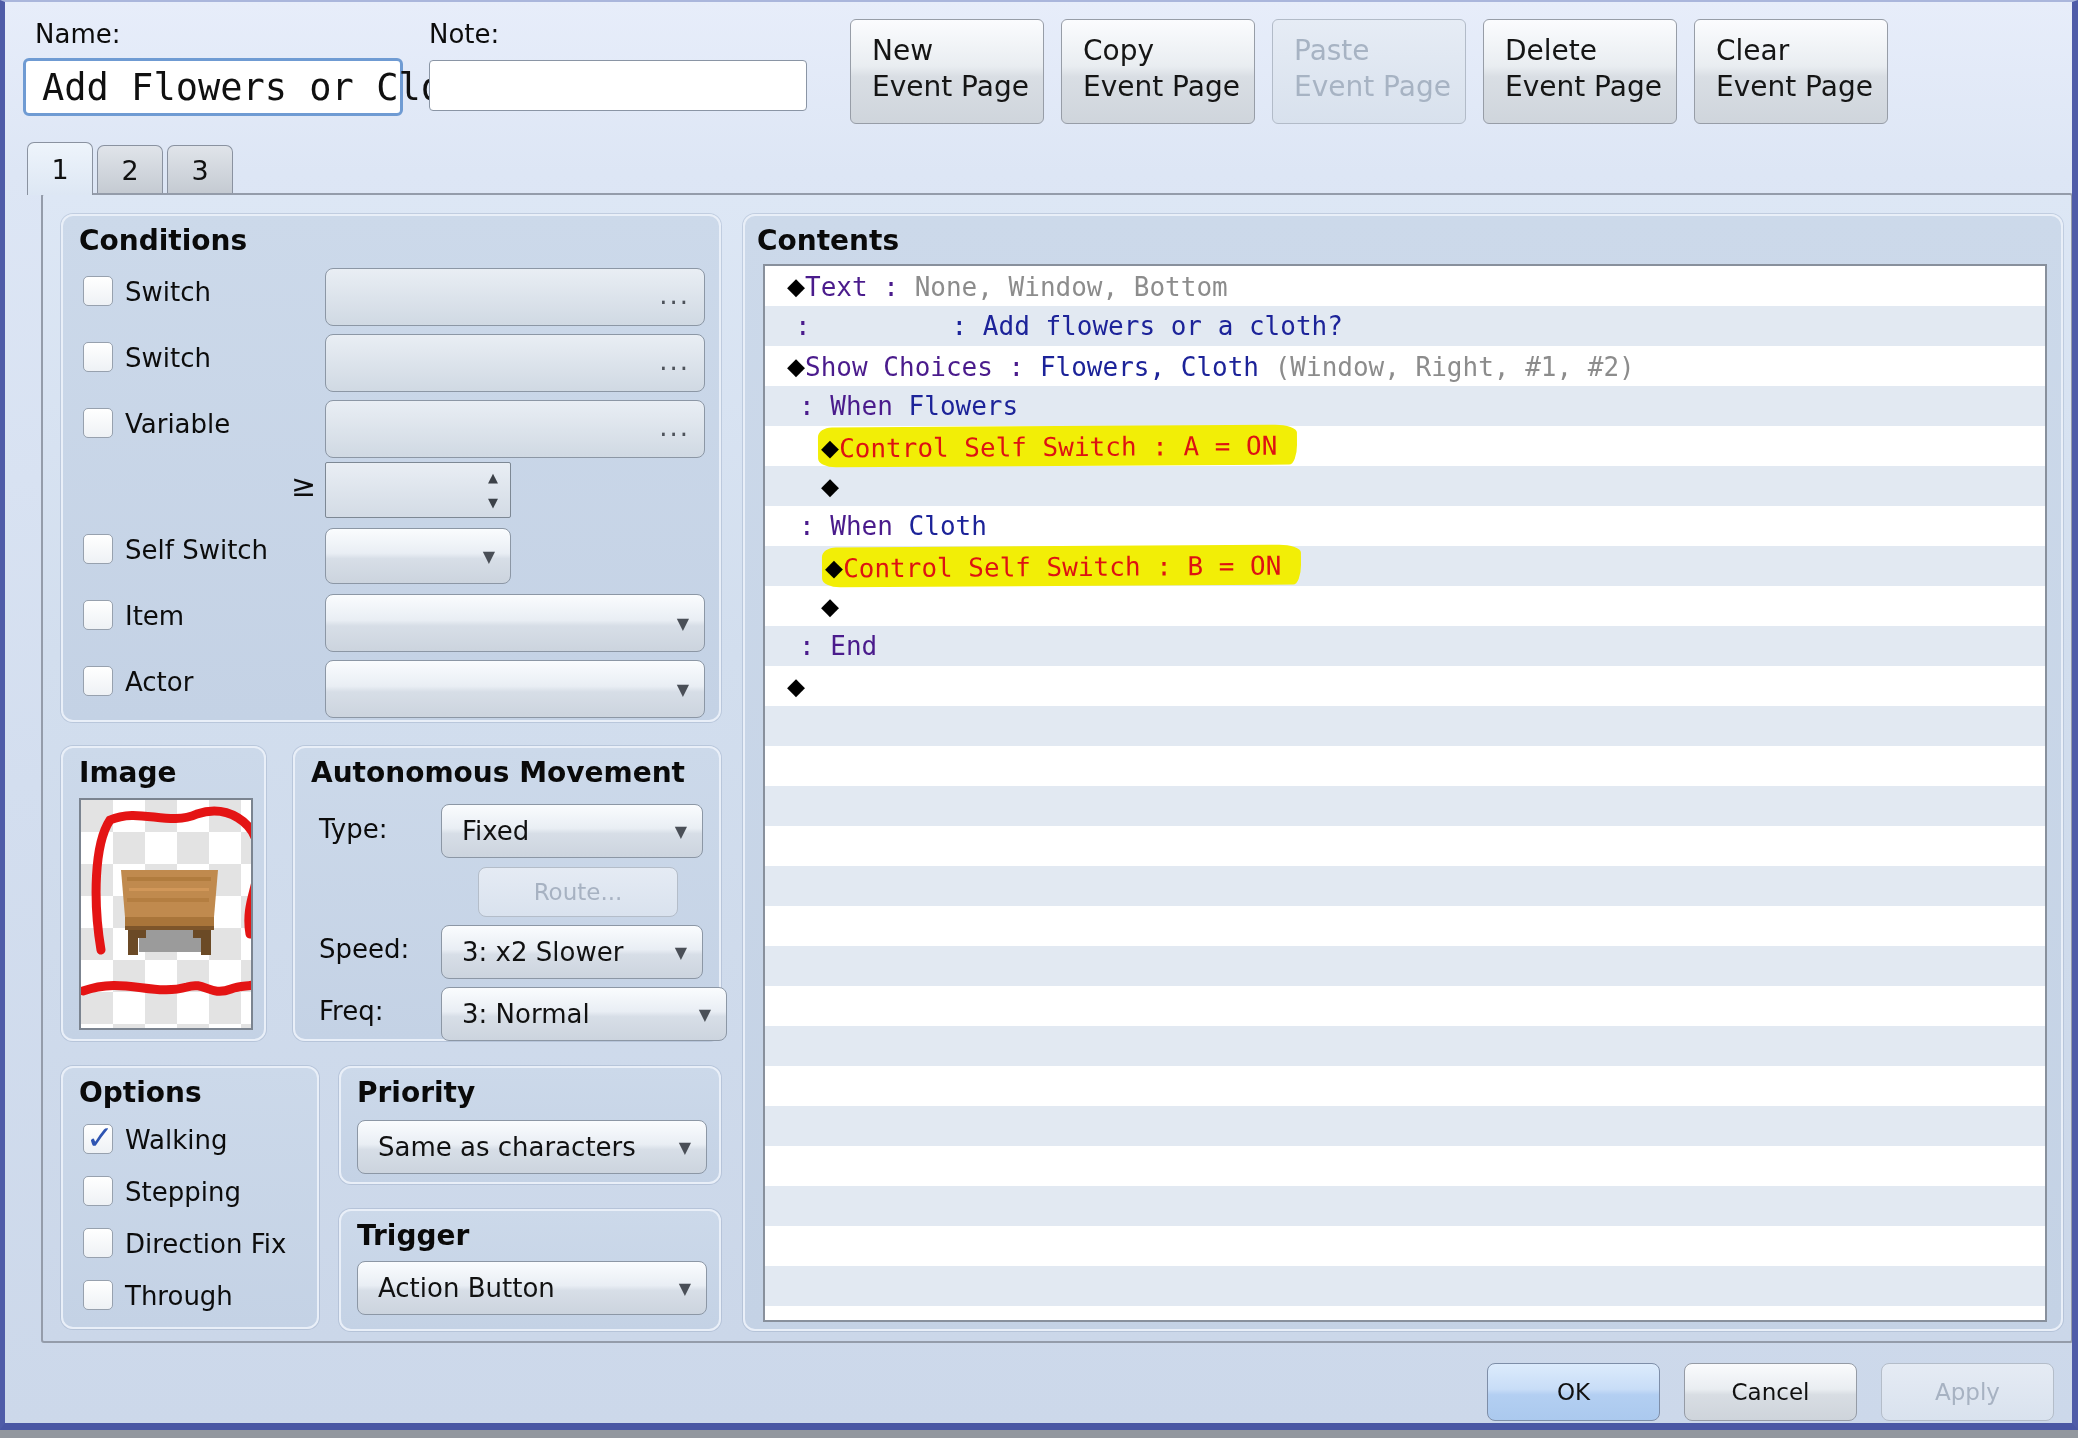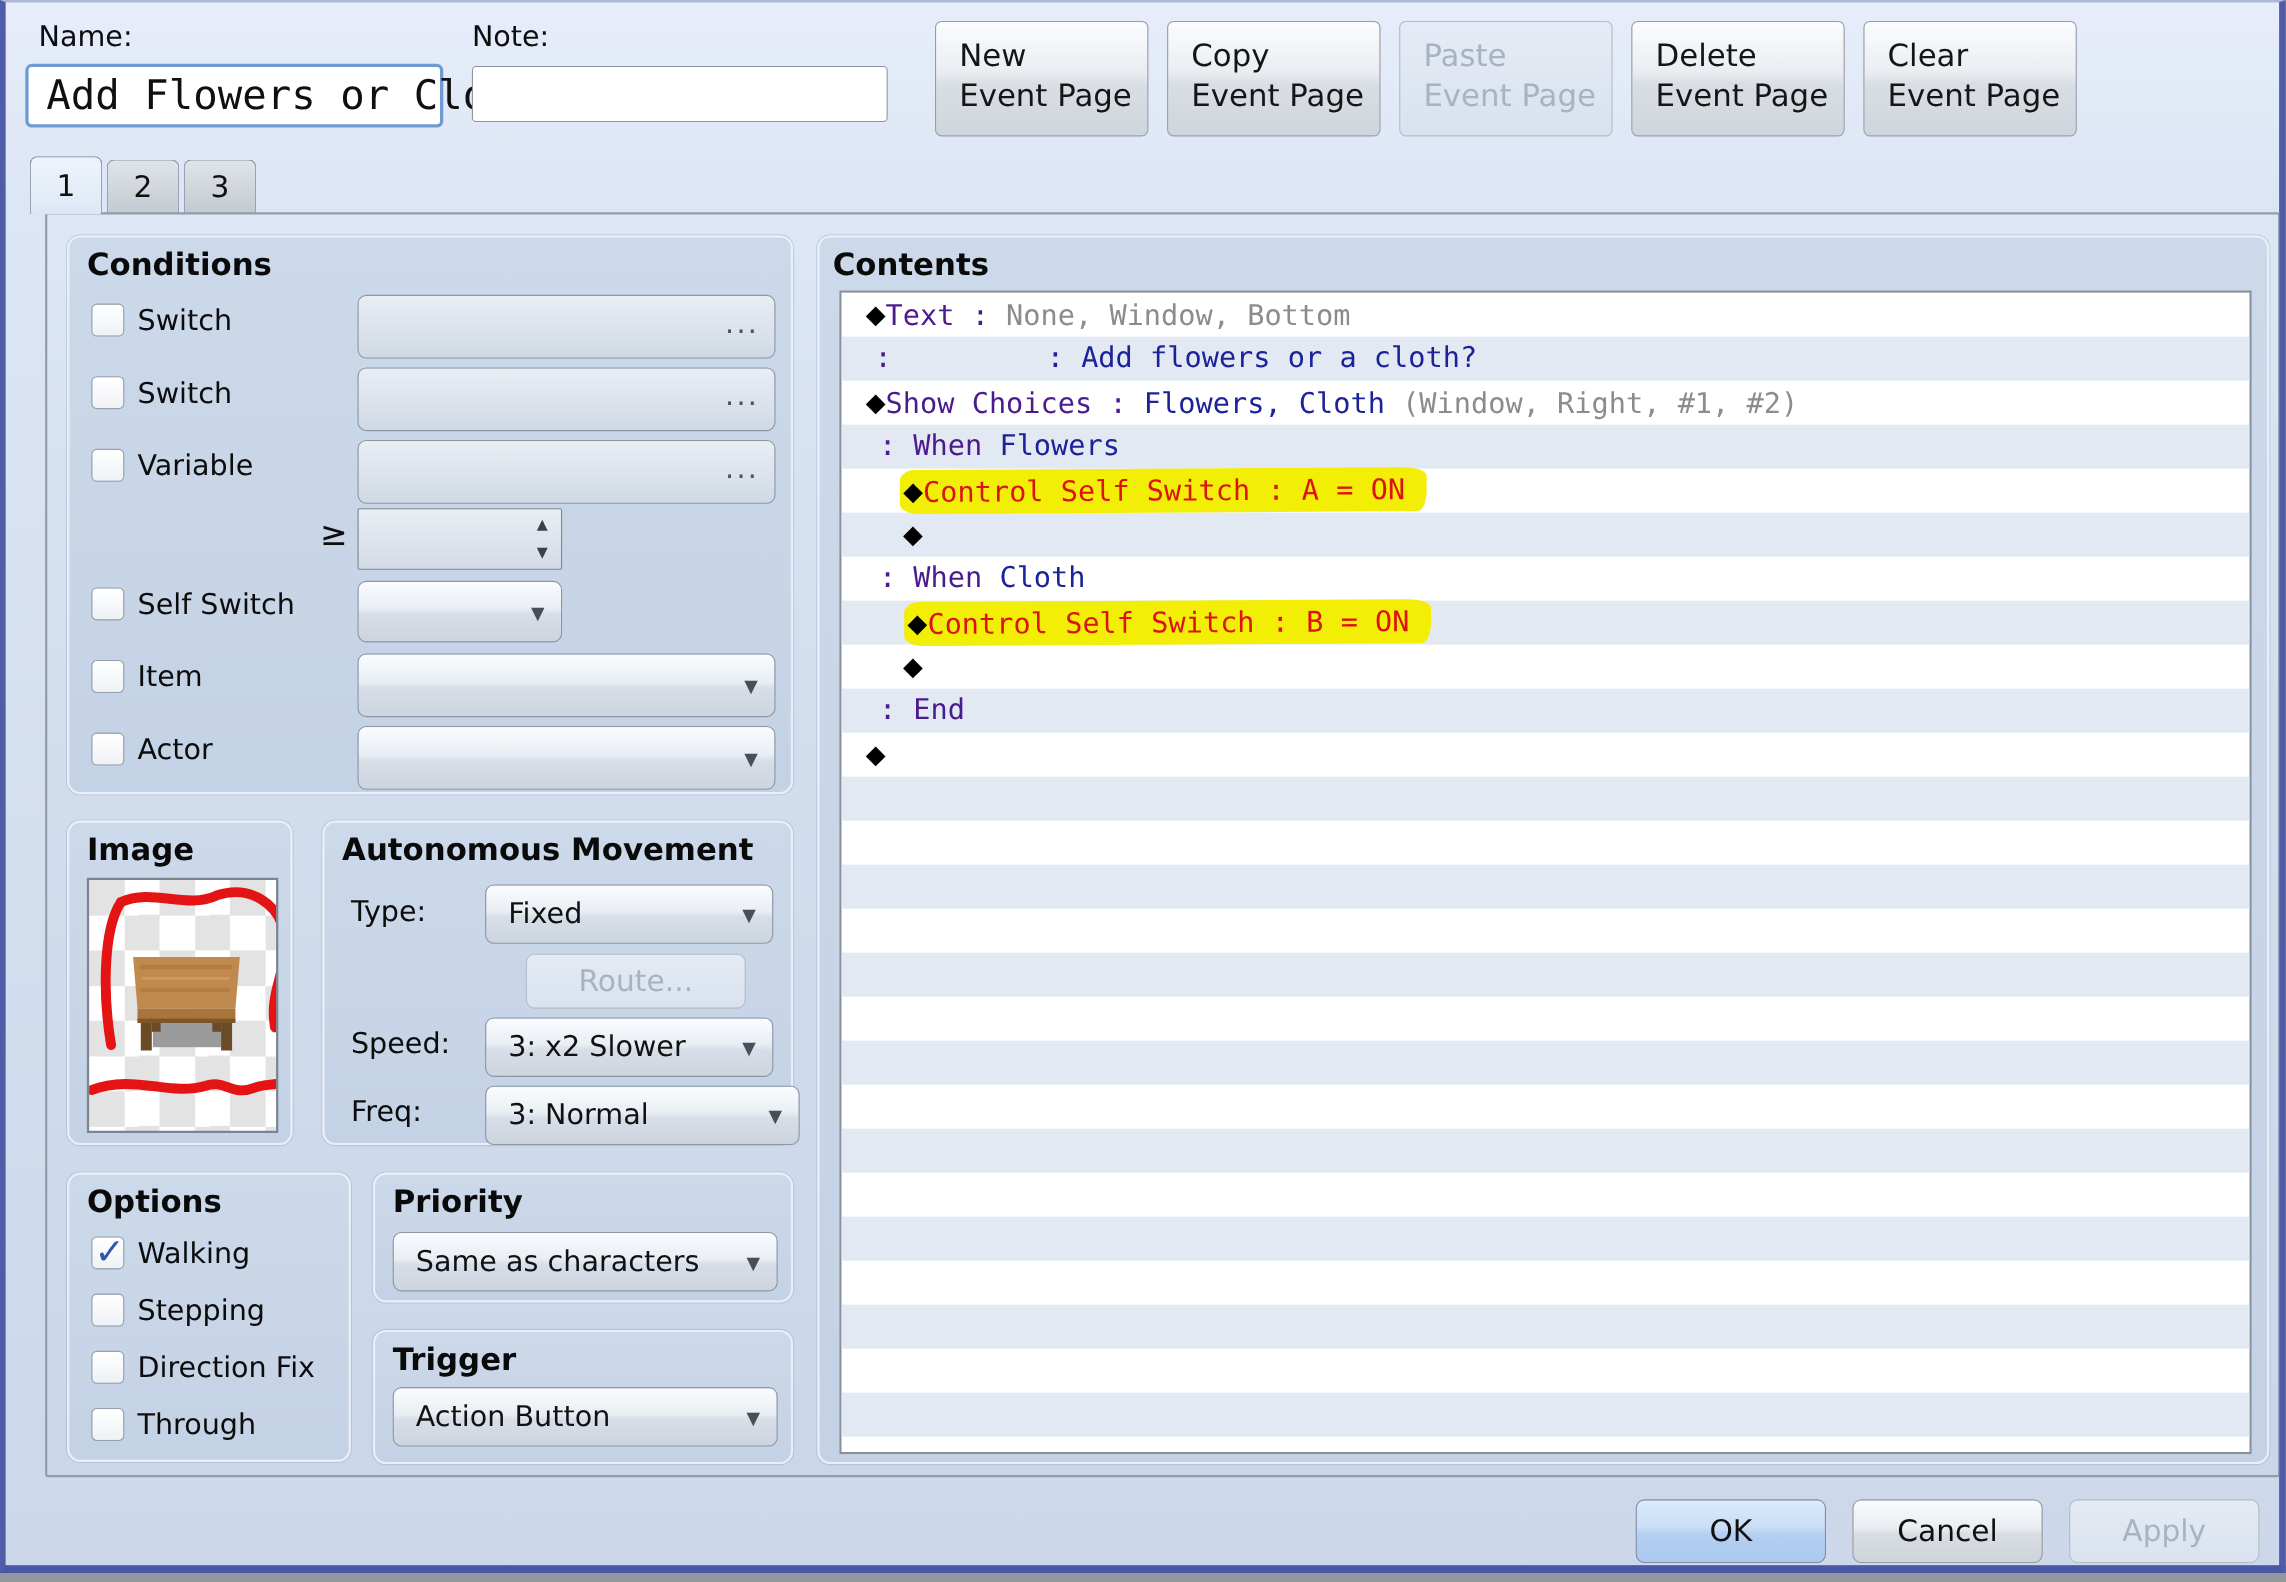--- a/index.html
+++ b/index.html
@@ -42,21 +42,21 @@
   .field{position:absolute;background:linear-gradient(180deg,#e9eef4,#d0d9e3);
          border:1px solid #8c97a5;border-radius:8px;cursor:pointer;}
   .field .dots{position:absolute;right:14px;top:50%;transform:translateY(-58%);color:#4d525a;font-size:26px;letter-spacing:2px;}
   .combo{position:absolute;background:linear-gradient(180deg,#fafcfe 0%,#e9eef4 45%,#d7dee7 55%,#ccd4de 100%);
          border:1px solid #8c97a5;border-radius:8px;cursor:pointer;}
   .combo .cval{position:absolute;left:20px;top:50%;transform:translateY(-50%);font-size:26px;color:#111;white-space:nowrap;}
   .combo .arr{position:absolute;right:15px;top:50%;transform:translateY(-45%);font-size:16px;color:#4a4f57;}
   .spin{position:absolute;background:linear-gradient(180deg,#e9eef4,#d3dbe5);border:1px solid #7d8894;border-radius:2px;}
   .spin .up,.spin .dn{position:absolute;right:12px;font-size:13px;color:#3c4148;cursor:pointer;}
   .spin .up{top:7px;} .spin .dn{bottom:7px;}
-  .sbtn{position:absolute;border:1px solid #959ba5;border-radius:8px;font-size:27px;
+  .sbtn{position:absolute;border:1px solid #959ba5;border-radius:8px;font-size:23px;
         display:flex;align-items:center;justify-content:center;cursor:pointer;
         background:linear-gradient(180deg,#fafbfd 0%,#e9edf1 45%,#d8dde3 55%,#ced4db 100%);text-align:right;}
   .sbtn.blue{background:linear-gradient(180deg,#dcebfc 0%,#c8ddf7 45%,#b3cff2 55%,#abc9ee 100%);border-color:#7e8ea8;}
   .sbtn.disabled{background:linear-gradient(180deg,#e5ebf4,#d9e2ee);color:#a7b2c2;border-color:#b4bdc9;}
   
   #imgframe{position:absolute;left:16px;top:50px;width:174px;height:232px;border:2px solid #7b8490;
      background:
        conic-gradient(#ffffff 0 25%, #e3e3e3 0 50%, #ffffff 0 75%, #e3e3e3 0) 0 0/64px 64px;
      overflow:hidden;cursor:pointer;}
   

